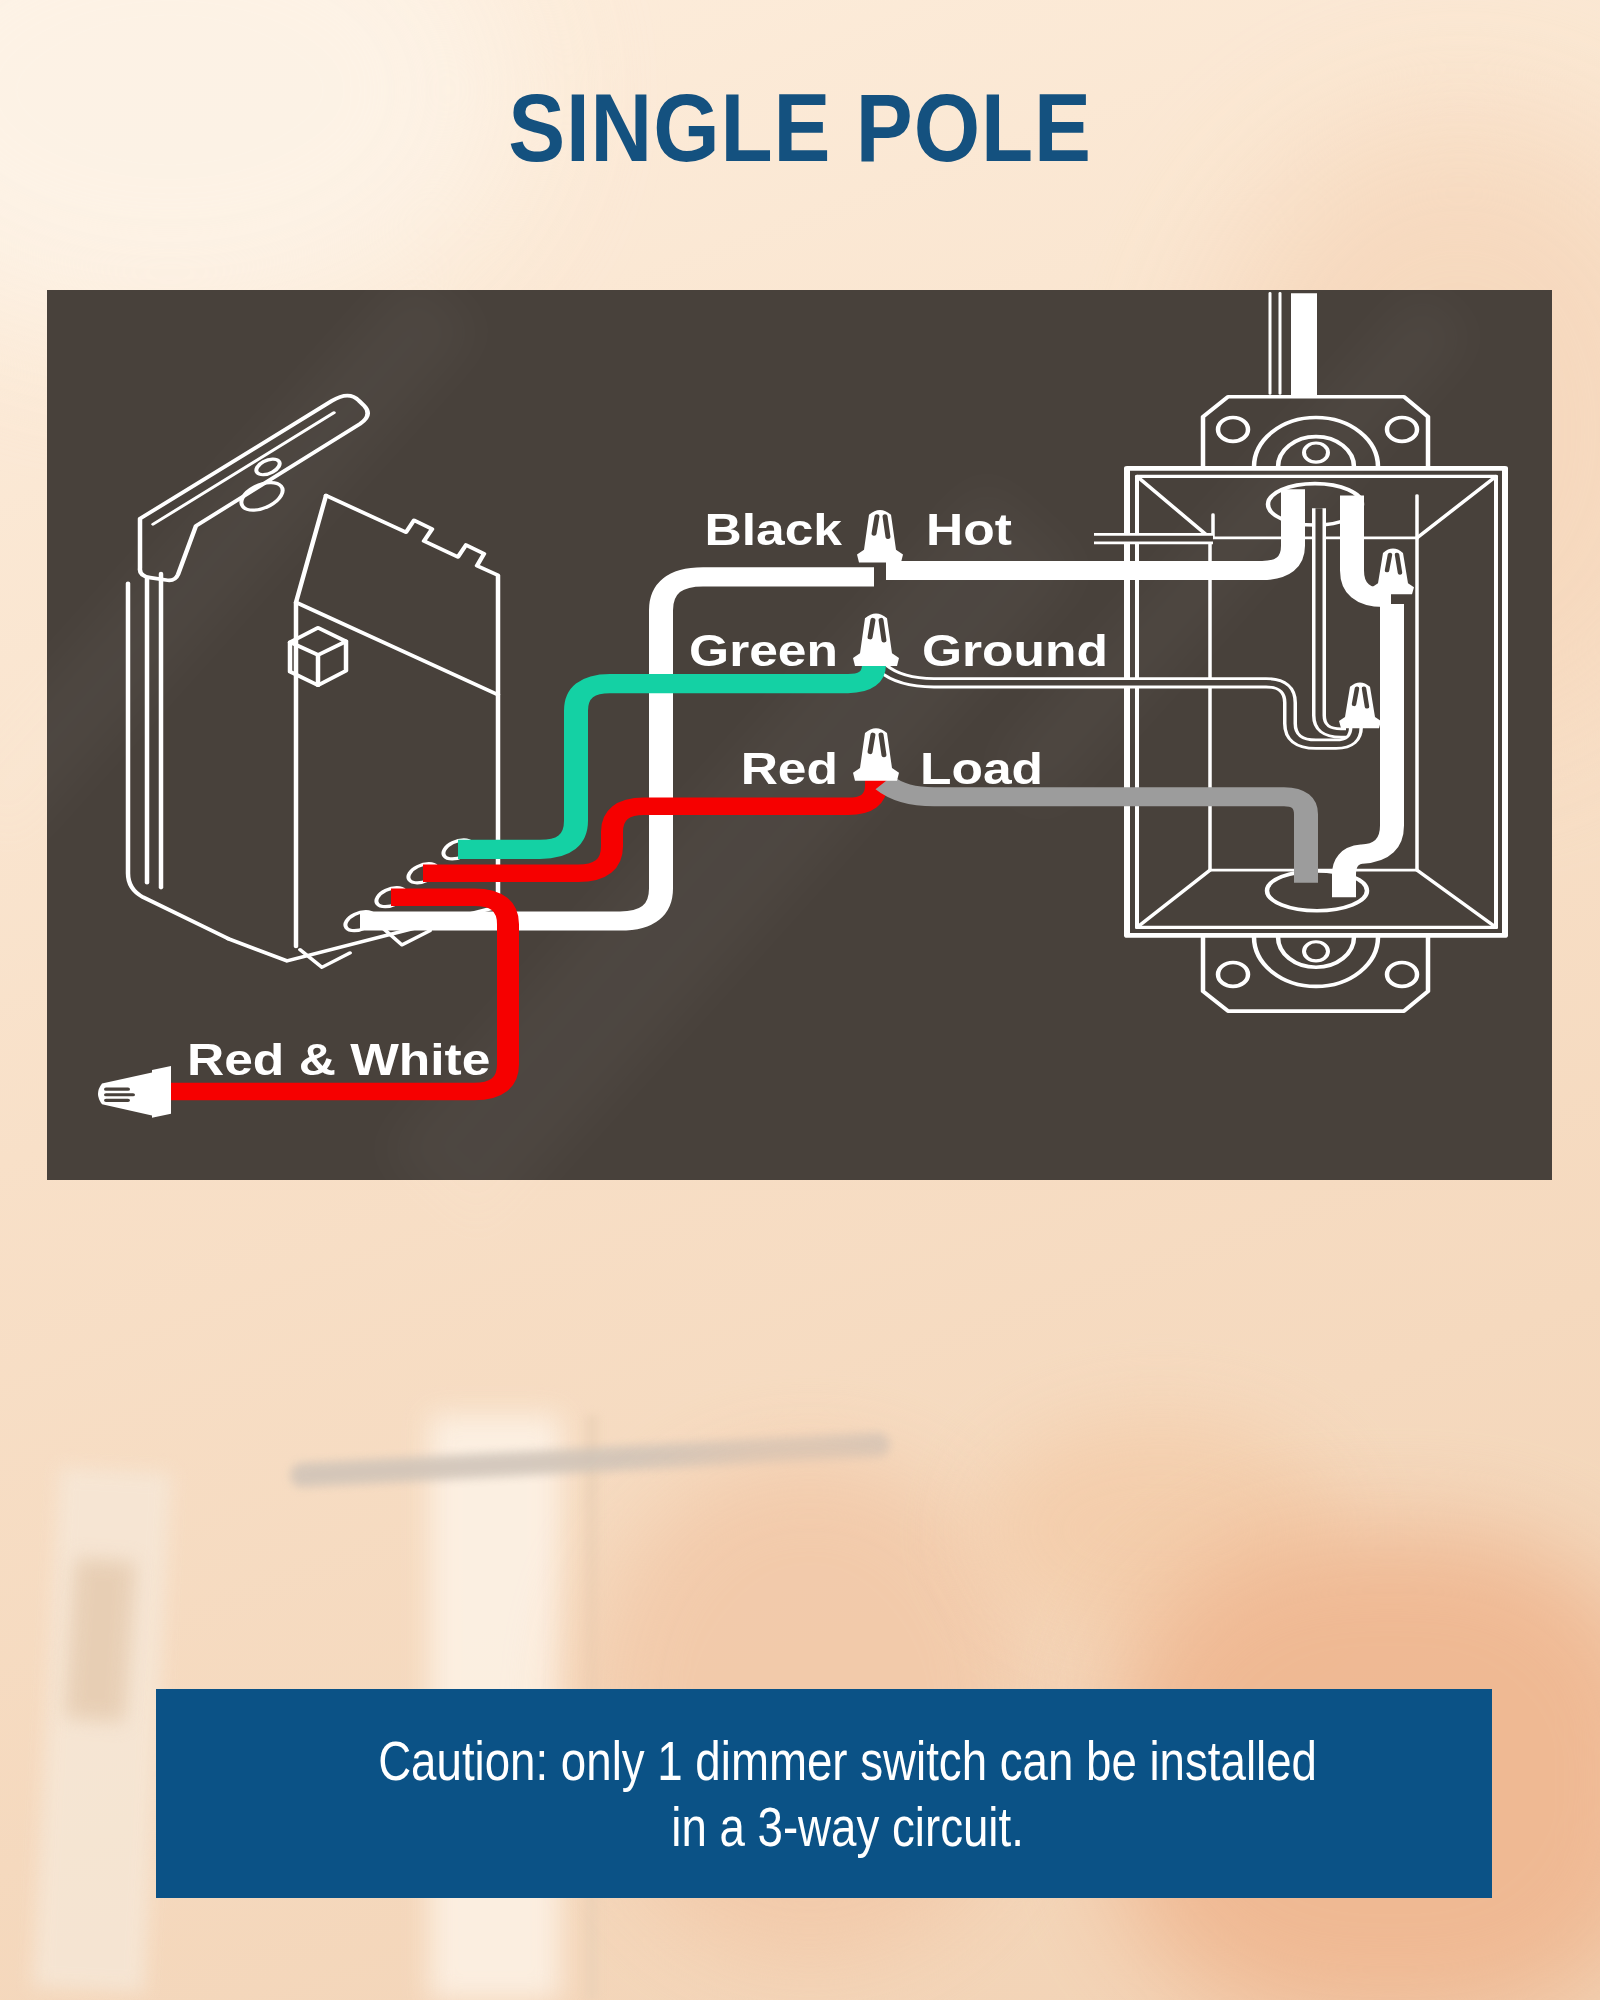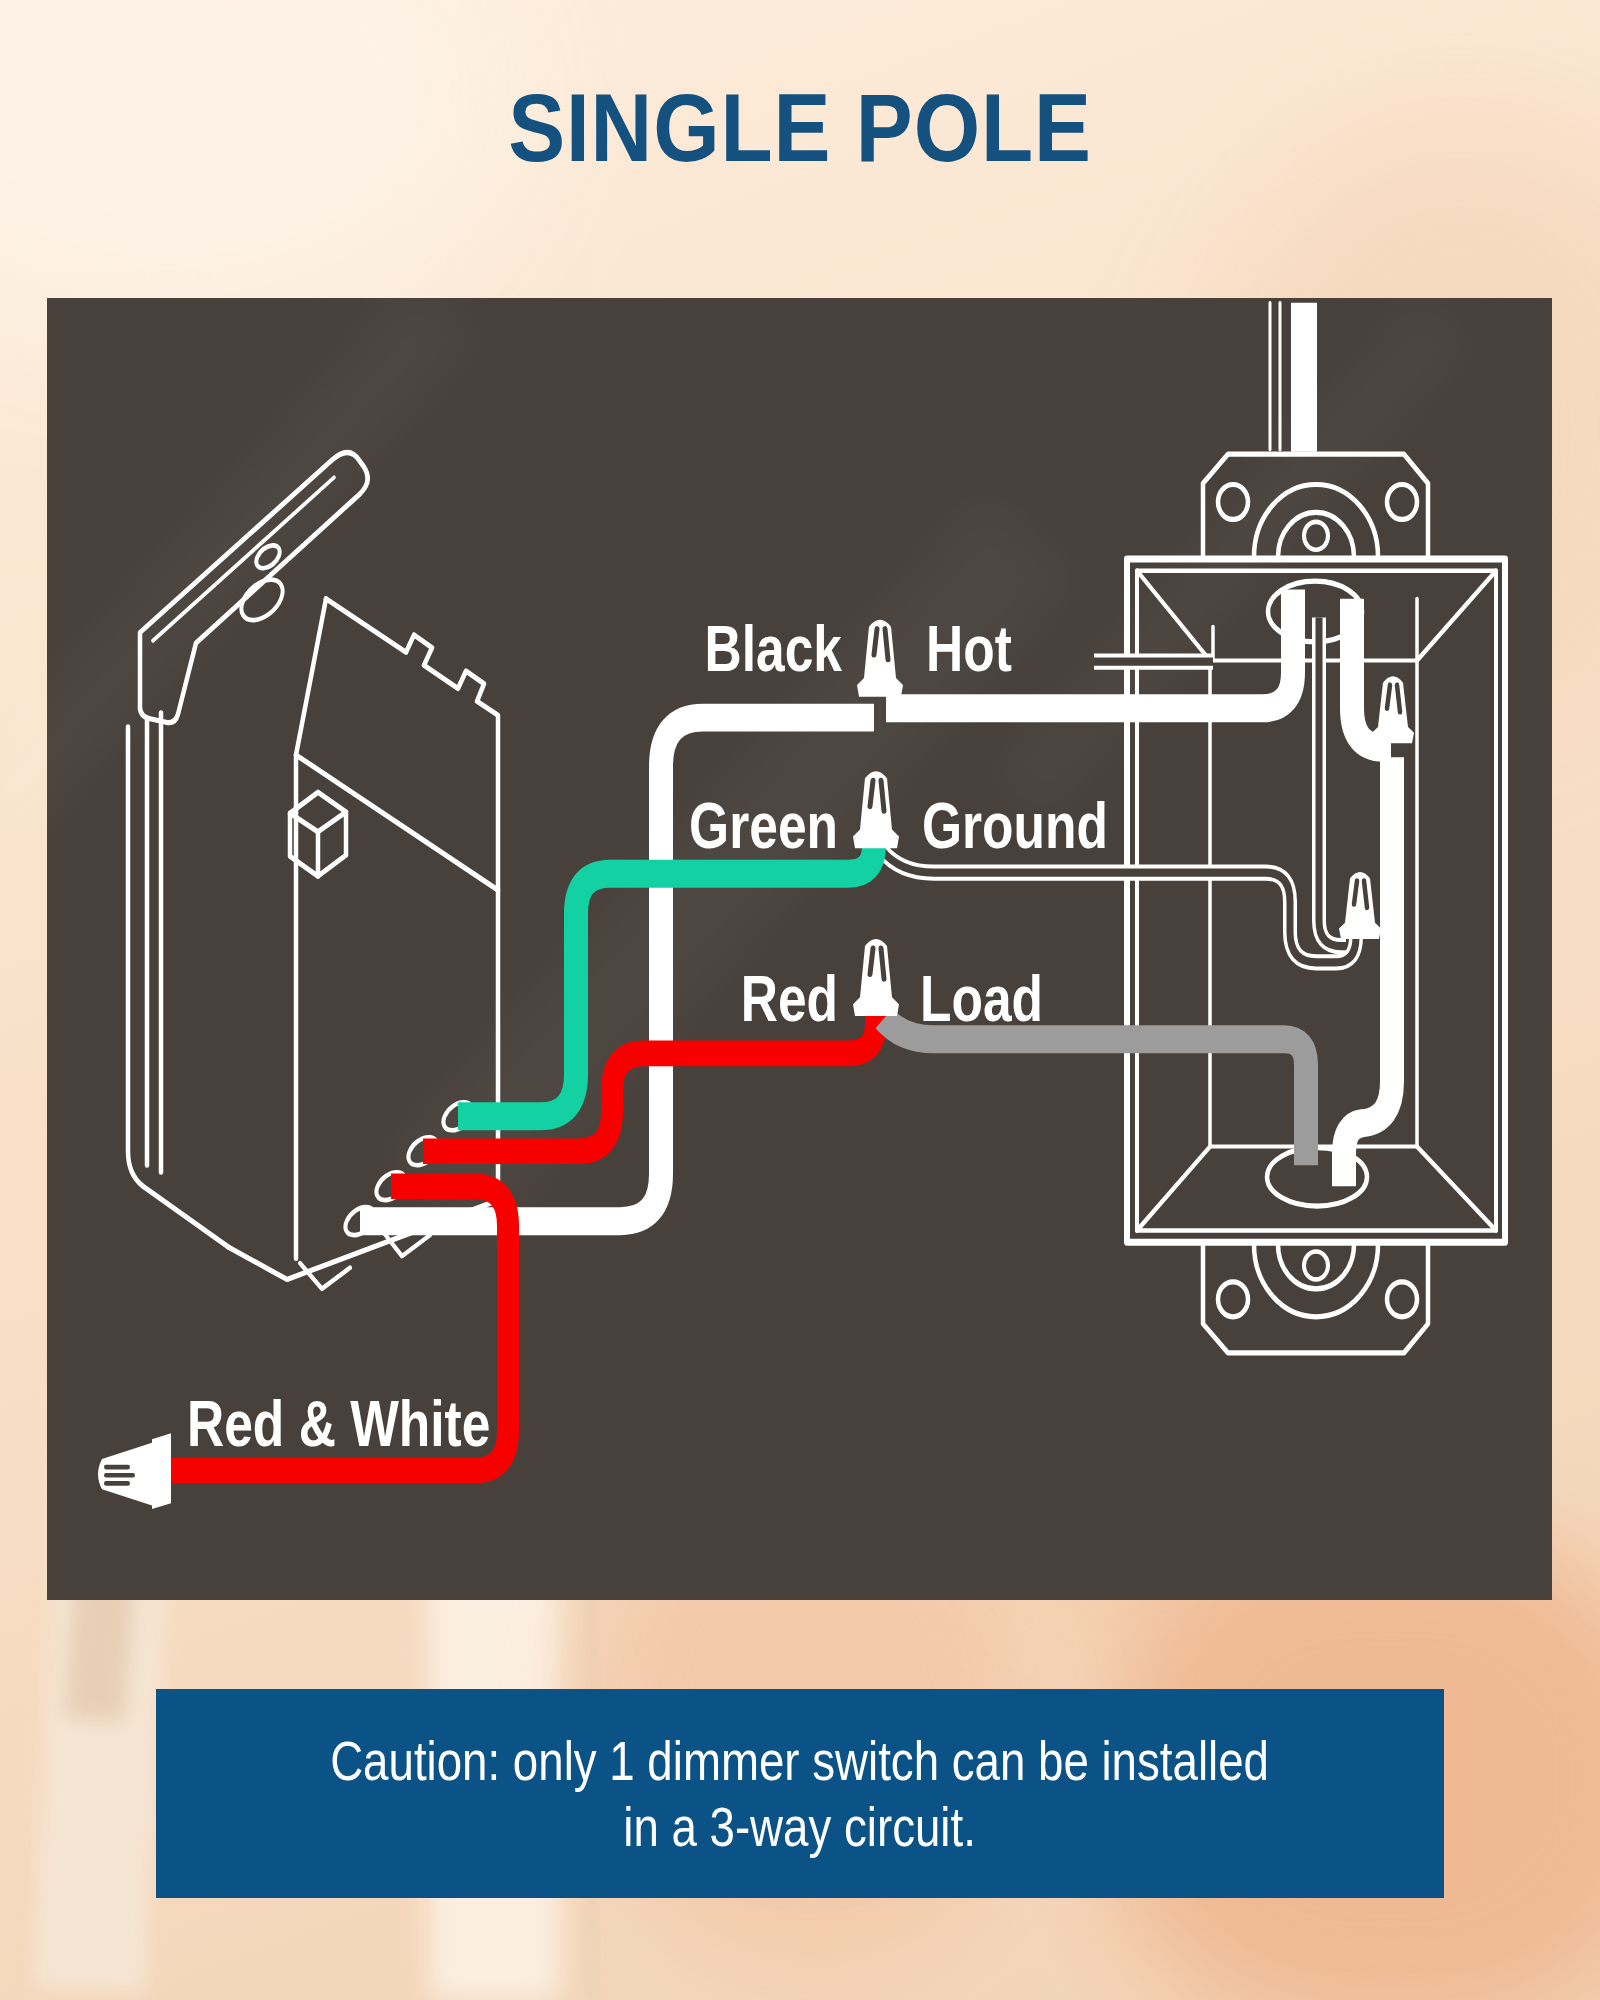--- a/index.html
+++ b/index.html
@@ -34,34 +34,35 @@
 
   .title{
     position:absolute;left:0;top:72px;width:100%;
     text-align:center;
     color:var(--title-blue);
     font-size:97px;font-weight:700;letter-spacing:1px;
     transform:scaleX(.88);transform-origin:50% 50%;
     white-space:nowrap;
   }
   .panel{
-    position:absolute;left:47px;top:298px;width:1505px;height:1302px;
+    position:absolute;left:47px;top:290px;width:1505px;height:890px;
     background:var(--panel);
   }
   .panel .streak{position:absolute;background:#ffffff;opacity:.028;filter:blur(22px);transform:rotate(42deg);}
   .s1{left:120px;top:-80px;width:90px;height:700px;}
   .s2{left:620px;top:120px;width:130px;height:900px;}
   .s3{left:1150px;top:-60px;width:70px;height:640px;}
   .panel svg{position:absolute;left:0;top:0;width:100%;height:100%;display:block;}
 
   .banner{
     position:absolute;left:156px;top:1689px;width:1288px;height:209px;
     background:var(--banner-blue);
     display:flex;flex-direction:column;align-items:center;justify-content:center;
     color:#ffffff;
+    padding-left:48px;
   }
   .banner-inner{transform:scaleX(.83);transform-origin:50% 50%;text-align:center;
     font-size:55px;font-weight:400;line-height:1.2;white-space:nowrap;}
 
   svg text{font-family:"Liberation Sans", sans-serif;font-weight:700;font-size:56px;fill:#ffffff;}
 </style>
 </head>
 <body>
 
 <div class="page">

